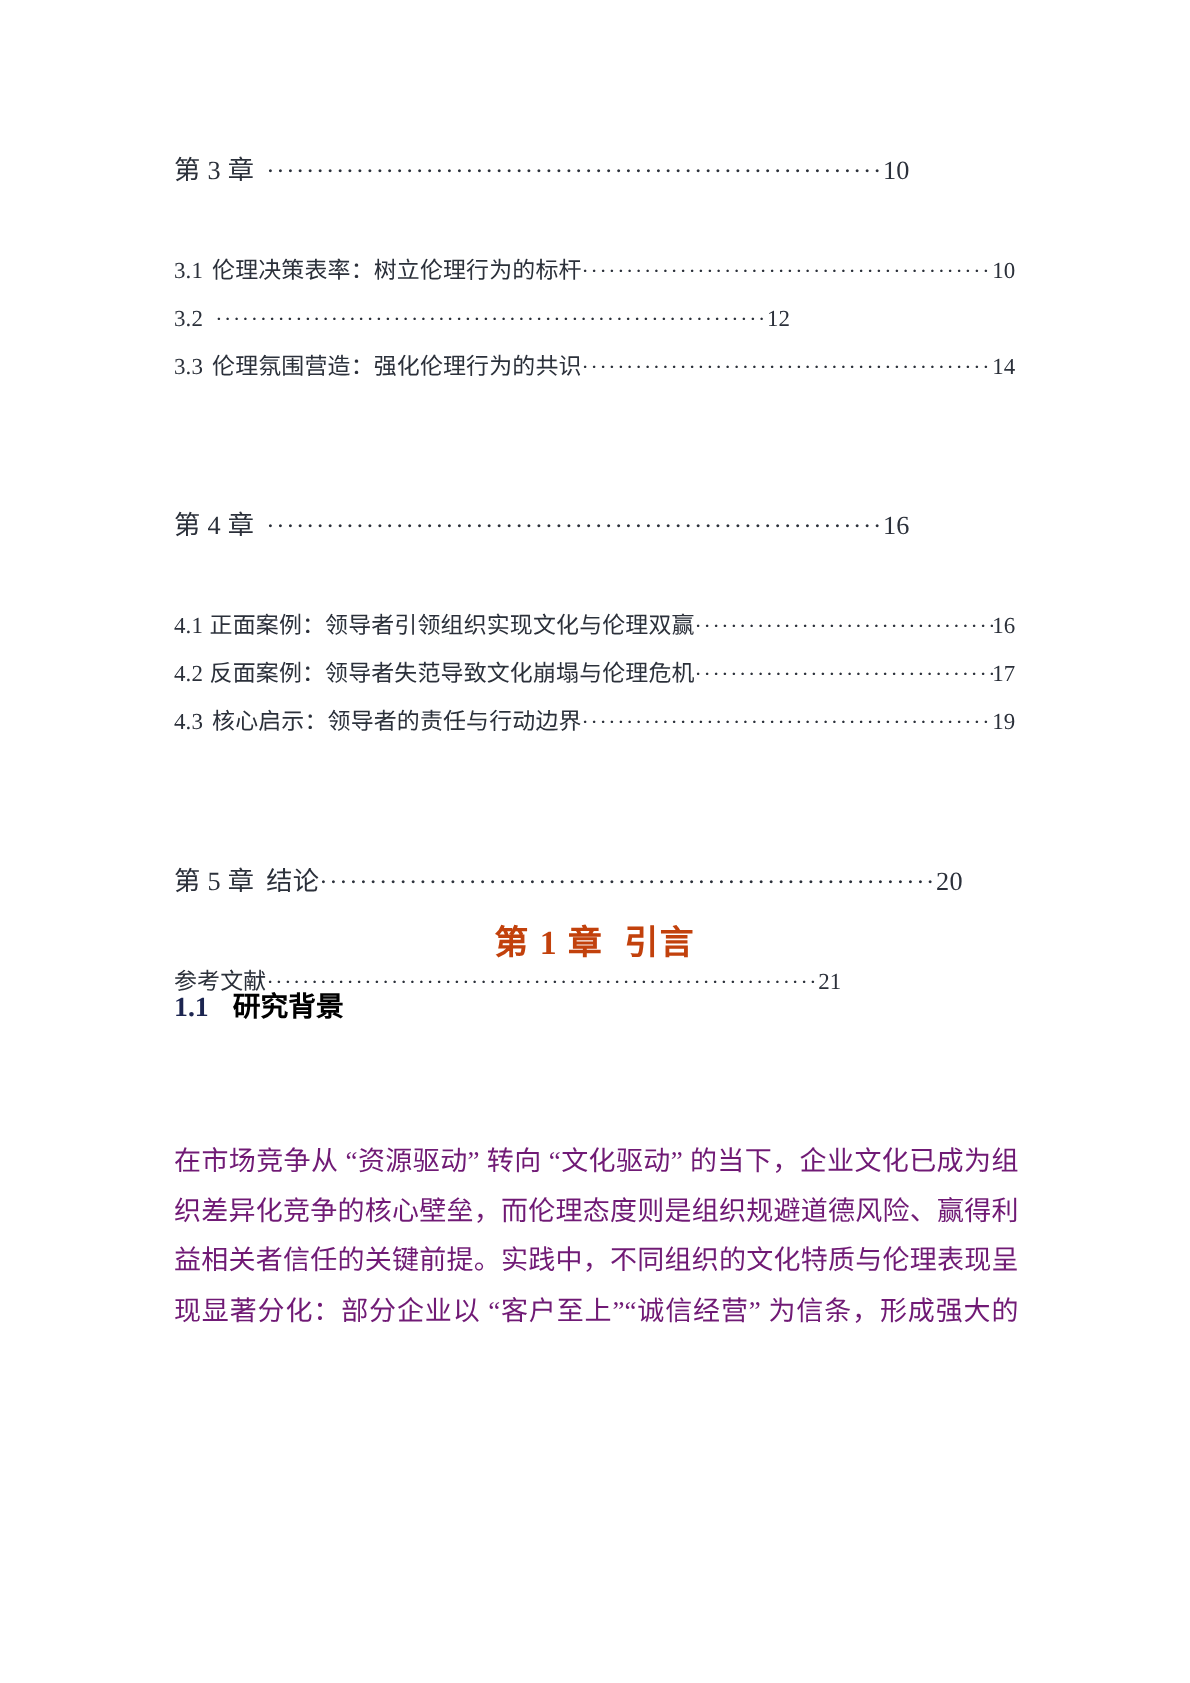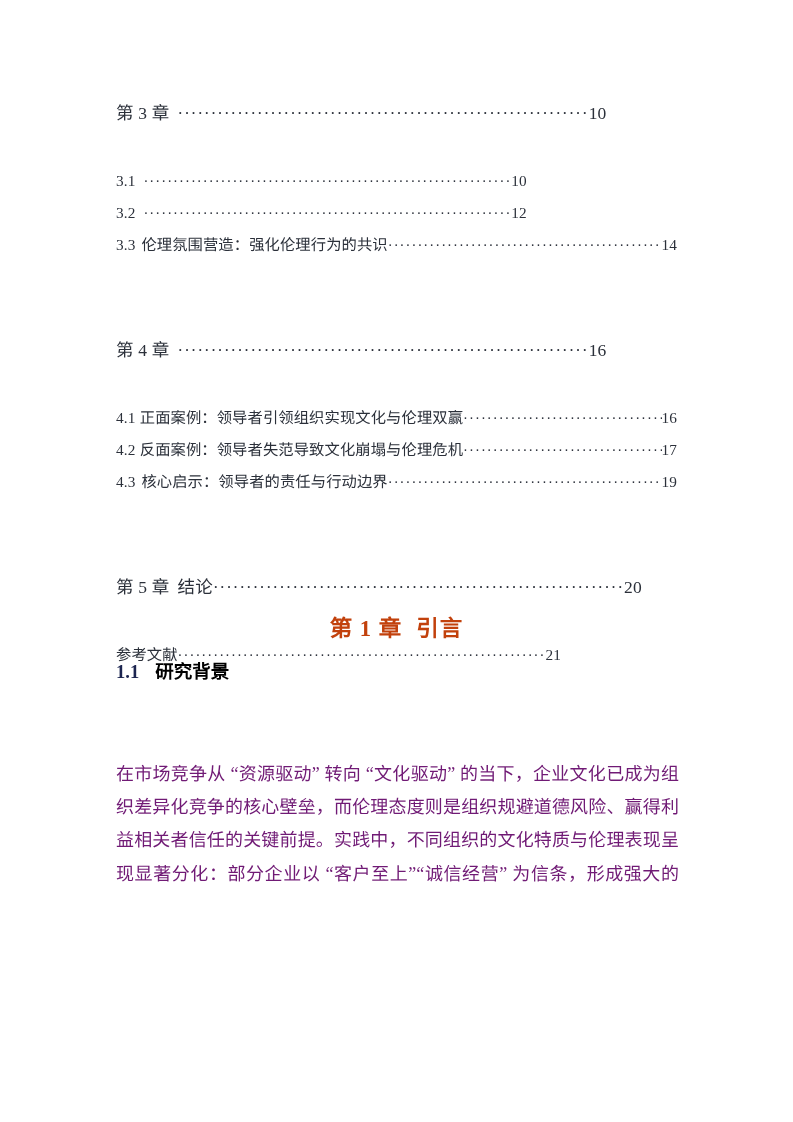--- a/index.html
+++ b/index.html
@@ -138,20 +138,21 @@
         <div class="toc-line chapter">
           <span class="toc-num">第 3 章</span>
           <span style="display:inline-block;width:8px"></span>
           <span class="toc-leader">······························································</span>
           <span class="toc-page">10</span>
         </div>
         <div class="toc-gap-md"></div>
         <div class="toc-line section">
           <span class="toc-num">3.1</span>
           <span style="display:inline-block;width:8px"></span>
+          <span class="toc-label">伦理决策表率：树立伦理行为的标杆</span>
           <span class="toc-leader">······························································</span>
           <span class="toc-page">10</span>
         </div>
         <div class="toc-line section">
           <span class="toc-num">3.2</span>
           <span style="display:inline-block;width:8px"></span>
           <span class="toc-leader">······························································</span>
           <span class="toc-page">12</span>
         </div>
         <div class="toc-line section">

